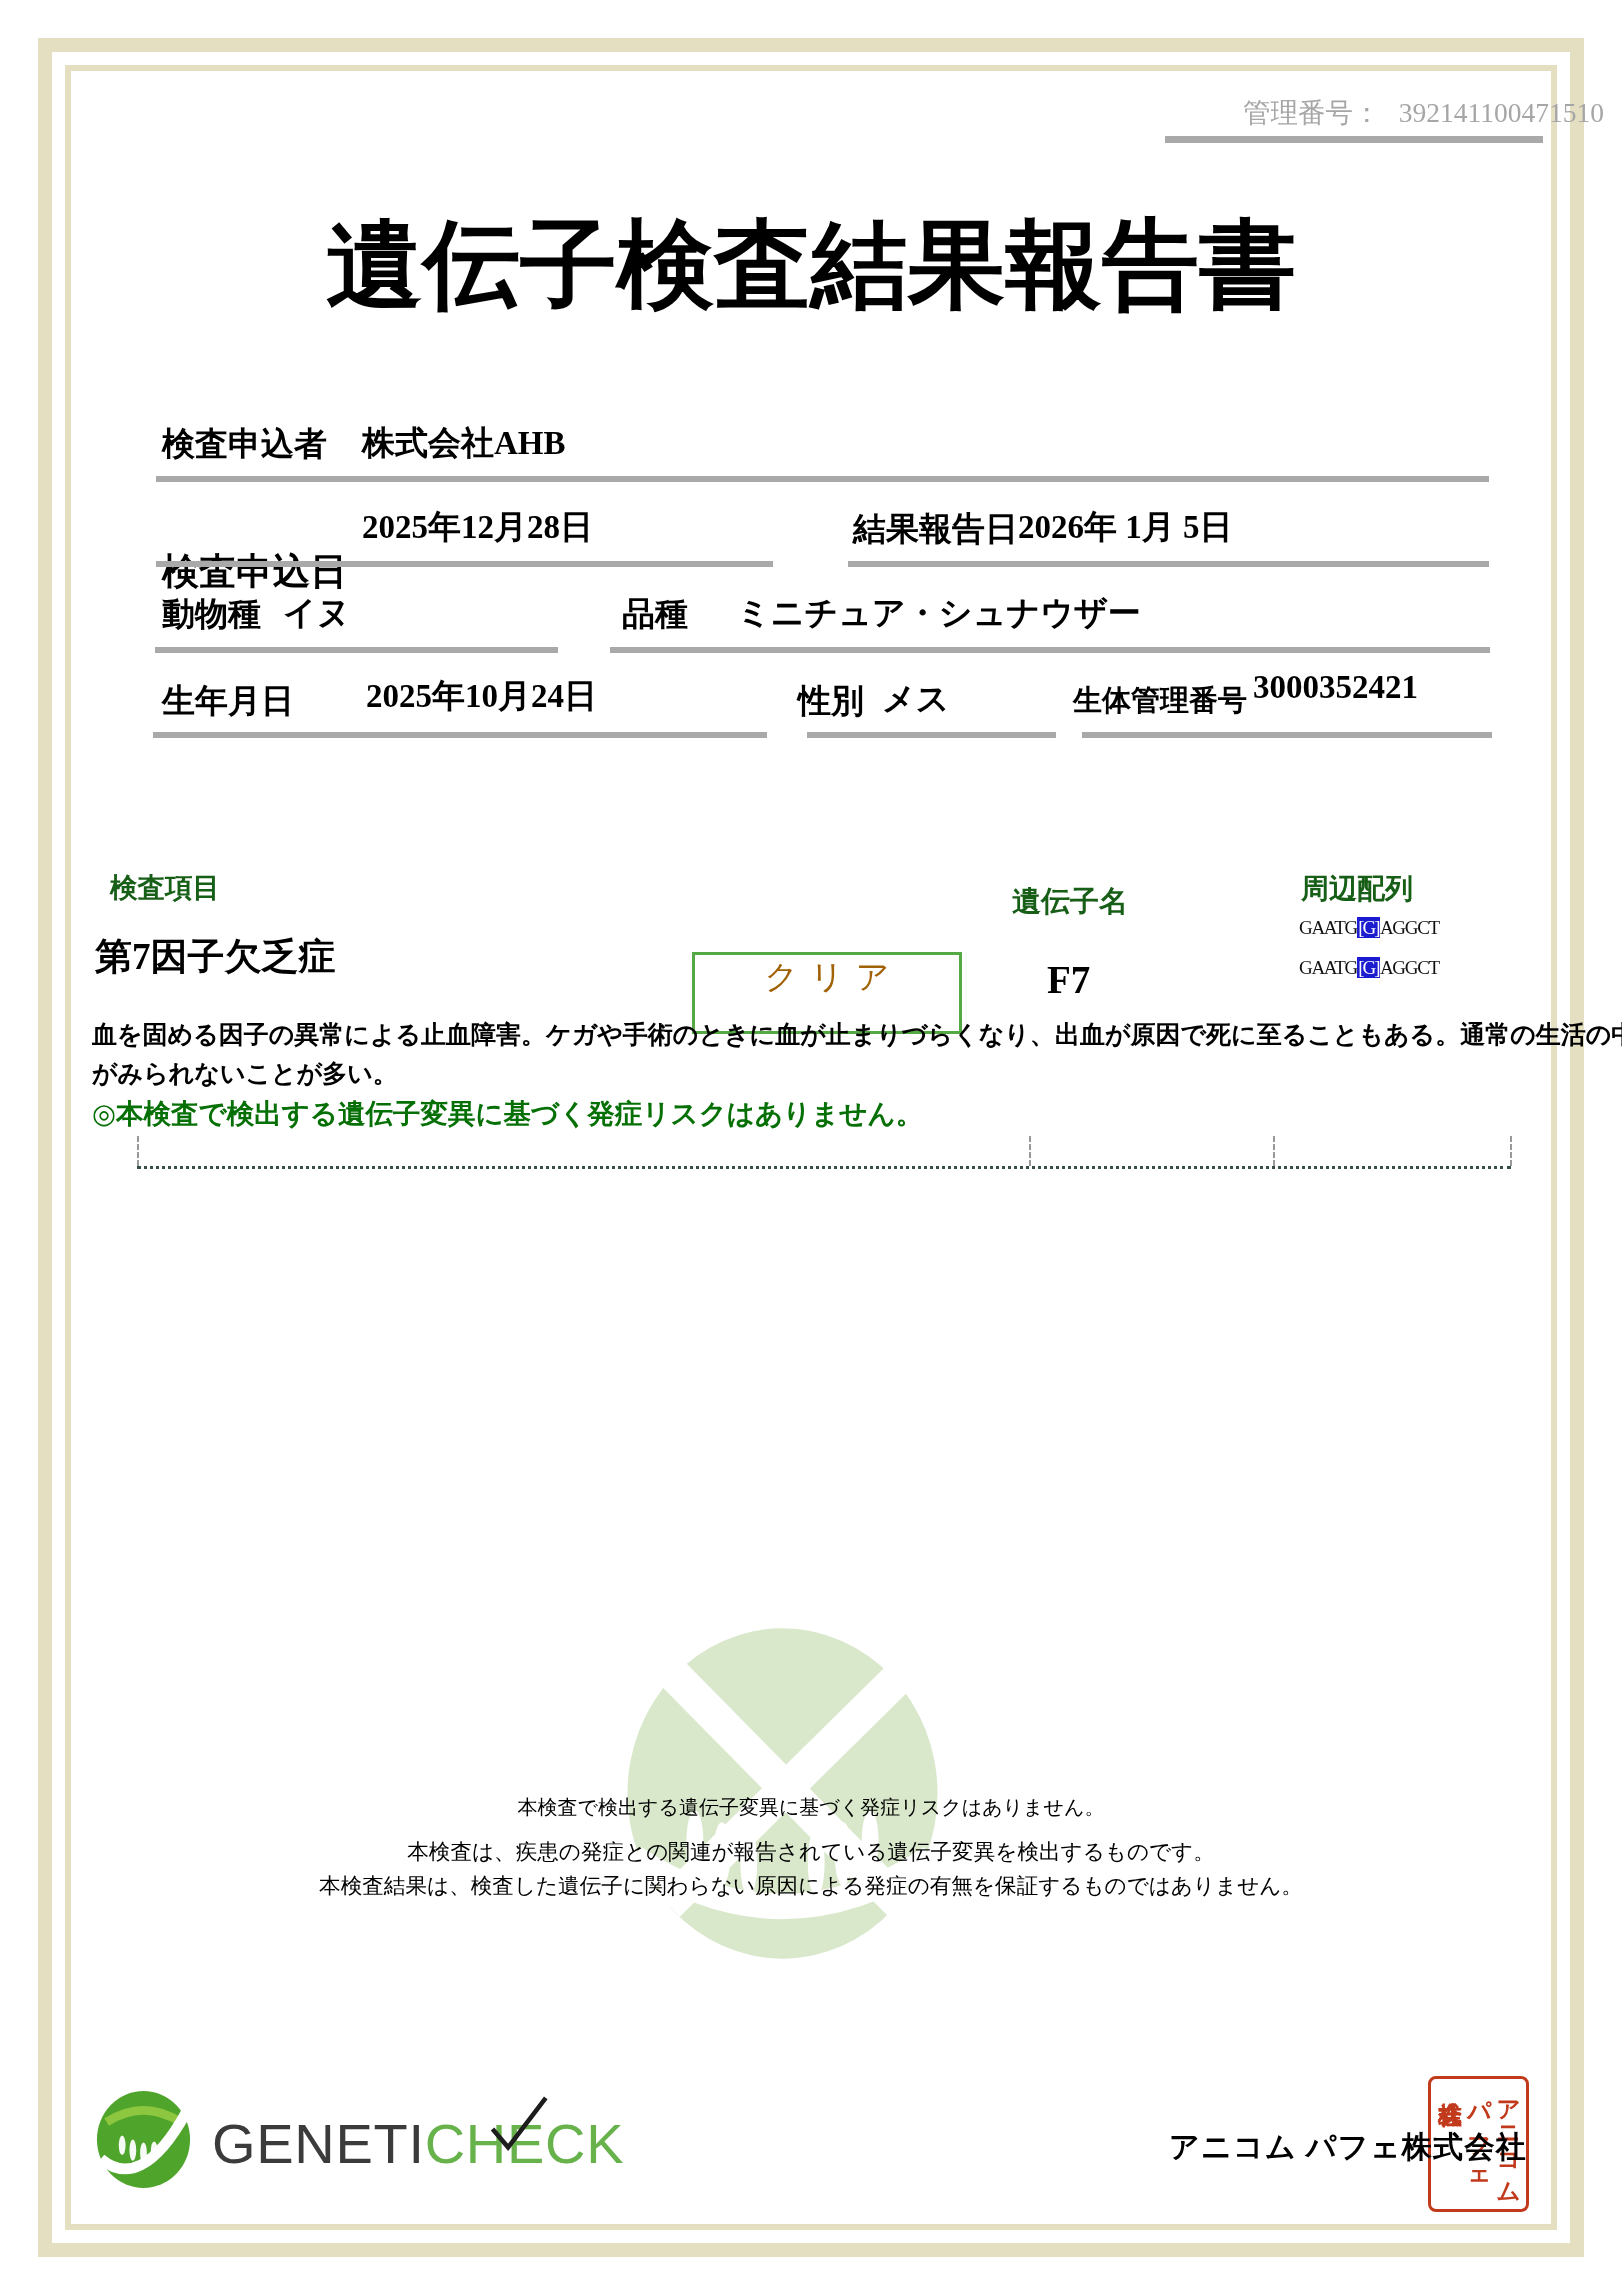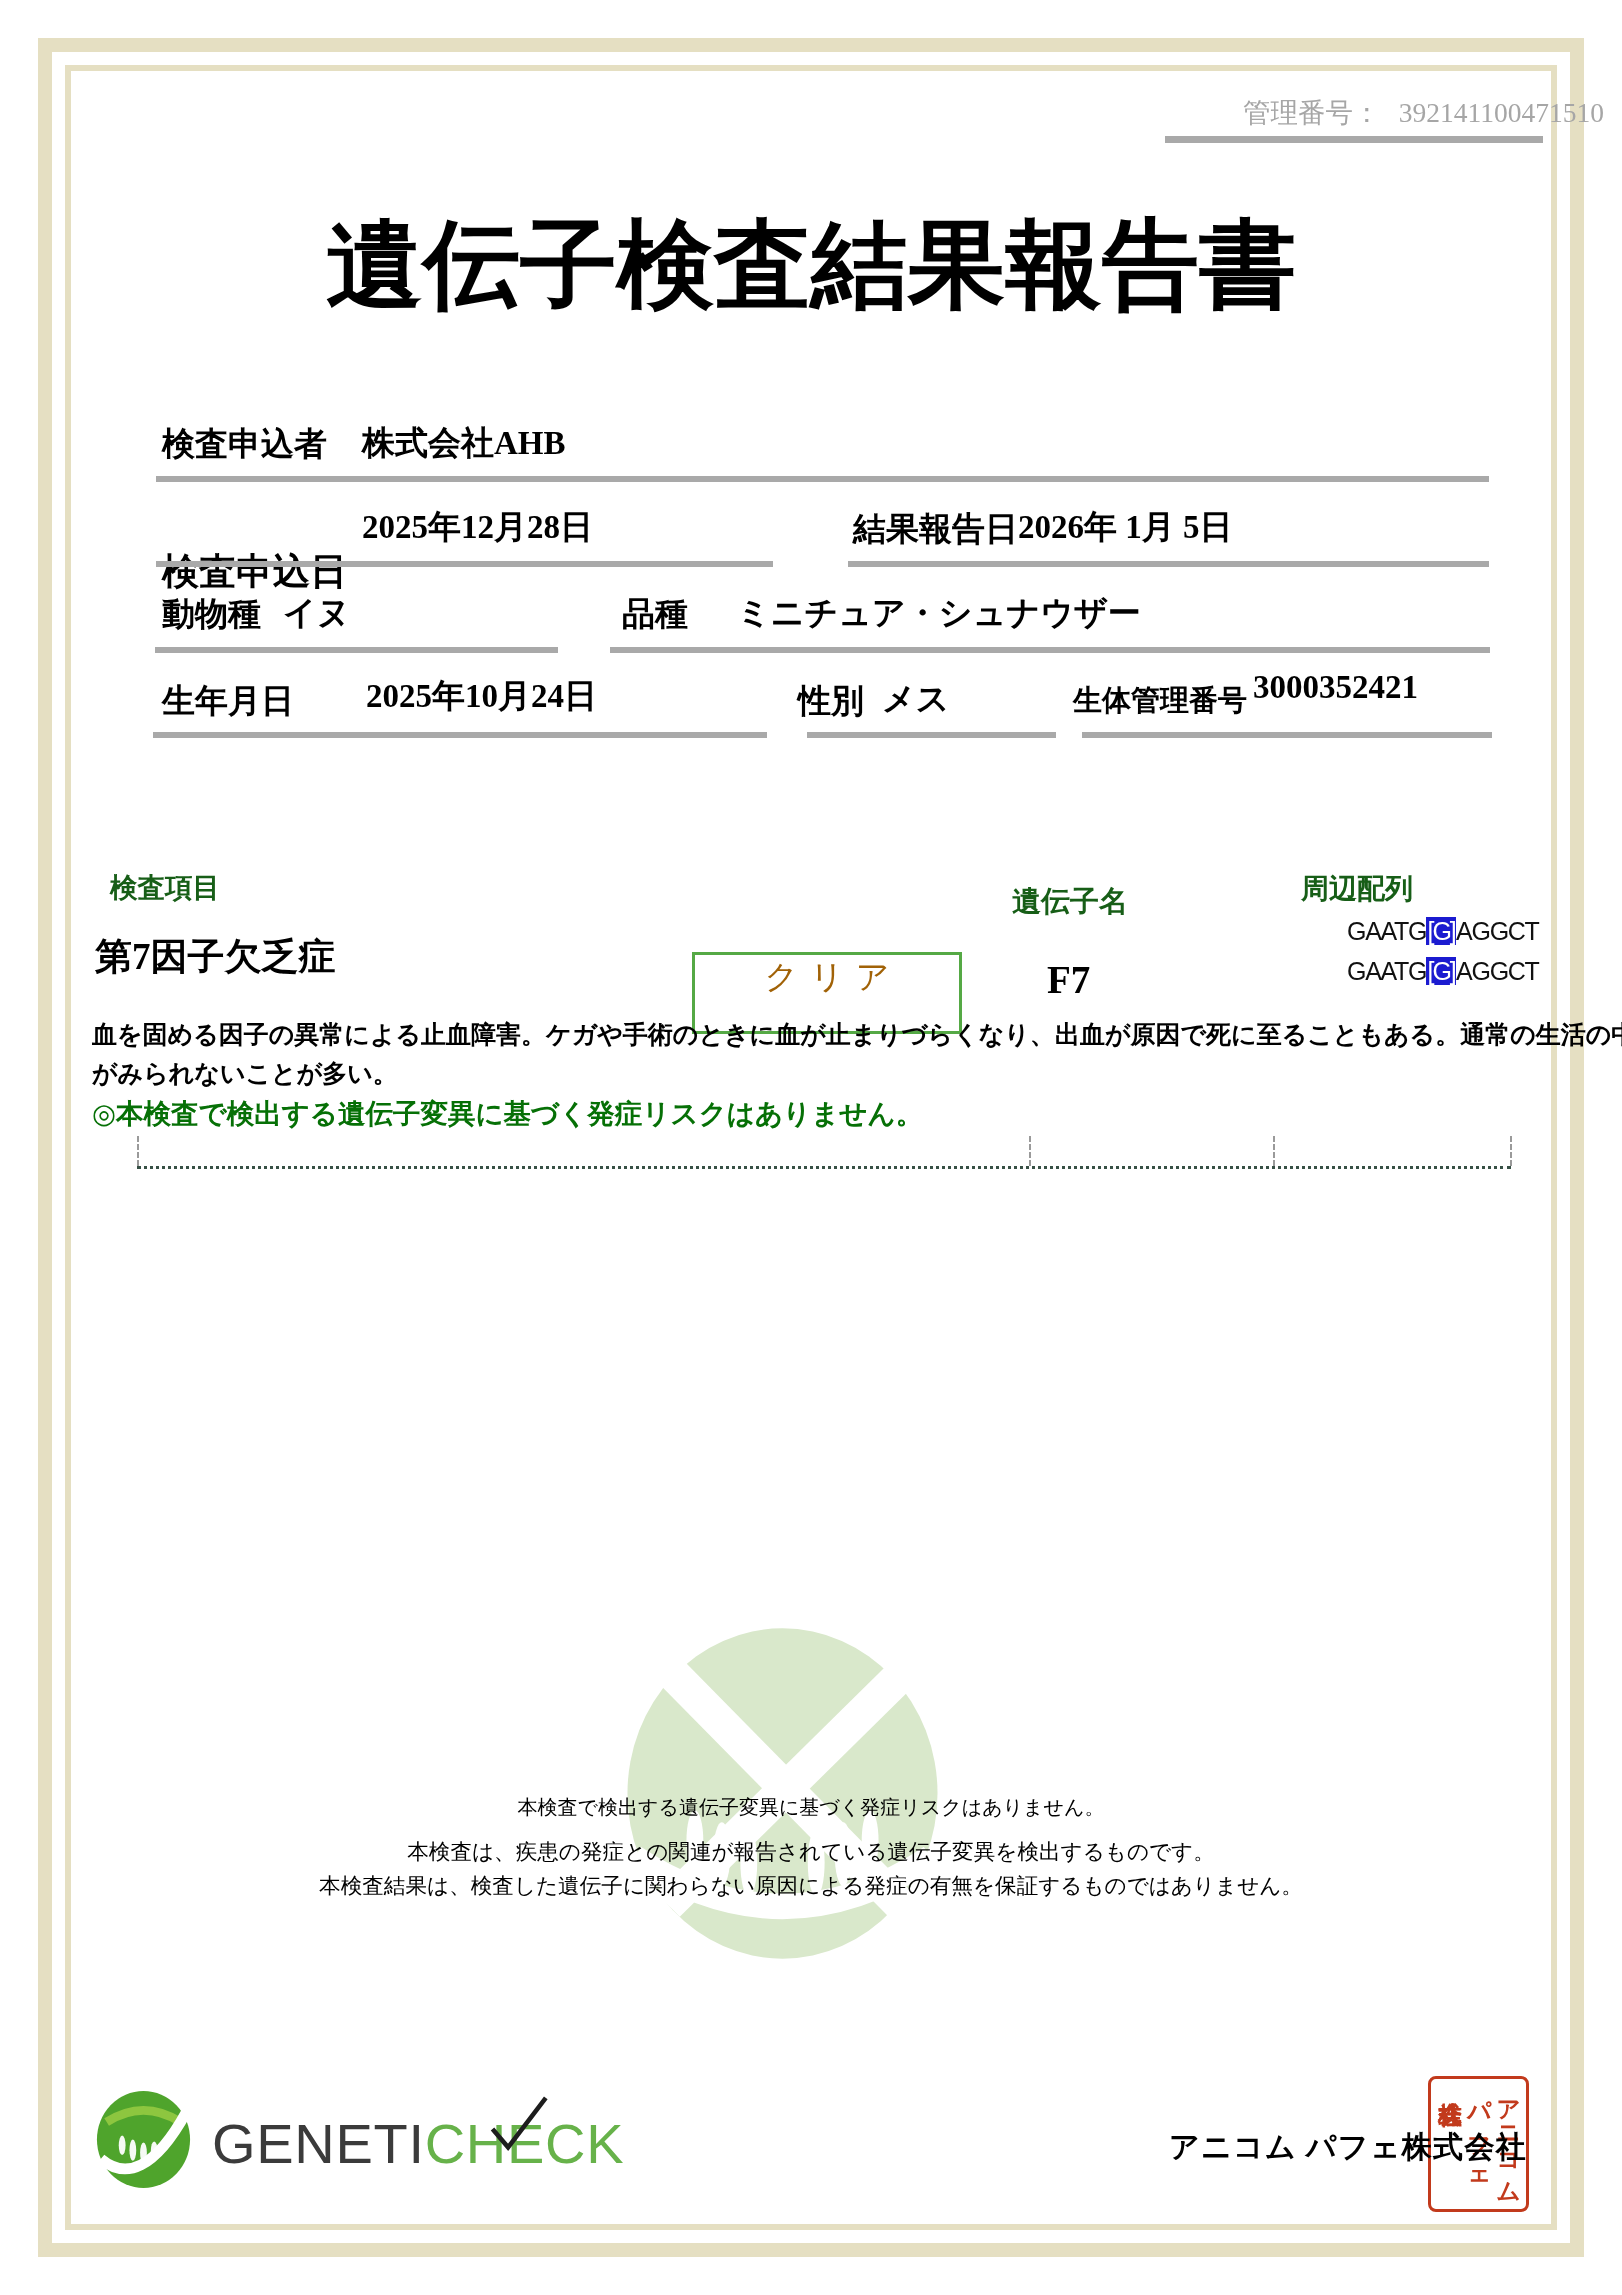--- a/index.html
+++ b/index.html
@@ -7,21 +7,21 @@
     position:relative;width:1622px;height:2295px;background:#ffffff;overflow:hidden;
     font-family:"Liberation Serif","DejaVu Serif",serif;color:#000;
   }
   .abs{position:absolute;}
   .serifb{font-family:"Liberation Serif","DejaVu Serif",serif;font-weight:bold;}
   .sans{font-family:"Liberation Sans","DejaVu Sans",sans-serif;}
   .uline{position:absolute;height:5.9px;background:#a9a9a9;}
   .border-outer{position:absolute;left:38px;top:38px;right:38px;bottom:38px;border:14.4px solid #e5dfc2;pointer-events:none;}
   .border-inner{position:absolute;left:65px;top:65px;right:65px;bottom:65px;border:6.5px solid #e5dfc2;pointer-events:none;}
   .green-h{color:#175e17;font-weight:bold;}
-  .seq{font-family:Liberation Sans, sans-serif;font-size:25px;letter-spacing:-1.3px;color:#111;white-space:nowrap;margin-left:48px;}
+  .seq{font-family:Liberation Serif, serif;font-size:19px;letter-spacing:-1.3px;color:#111;white-space:nowrap;}
   .seq .hl{background:#1b1bd0;color:#ffffff;padding:0 1.3px;letter-spacing:-2px;}
   .vdash{position:absolute;width:0;border-left:2px dashed #9a9a9a;height:30px;top:1136px;}
   .status-box{
     position:absolute;left:692px;top:952px;width:264px;height:76px;
     border:3.3px solid #55a945;display:flex;align-items:flex-start;justify-content:center;
     color:#a16207;font-size:33px;letter-spacing:11.8px;text-indent:11.8px;
   }
   .seal{
     position:absolute;left:1428px;top:2076px;width:101px;height:136px;
     border:3.9px solid #c23a1c;border-radius:7.9px;z-index:1;

